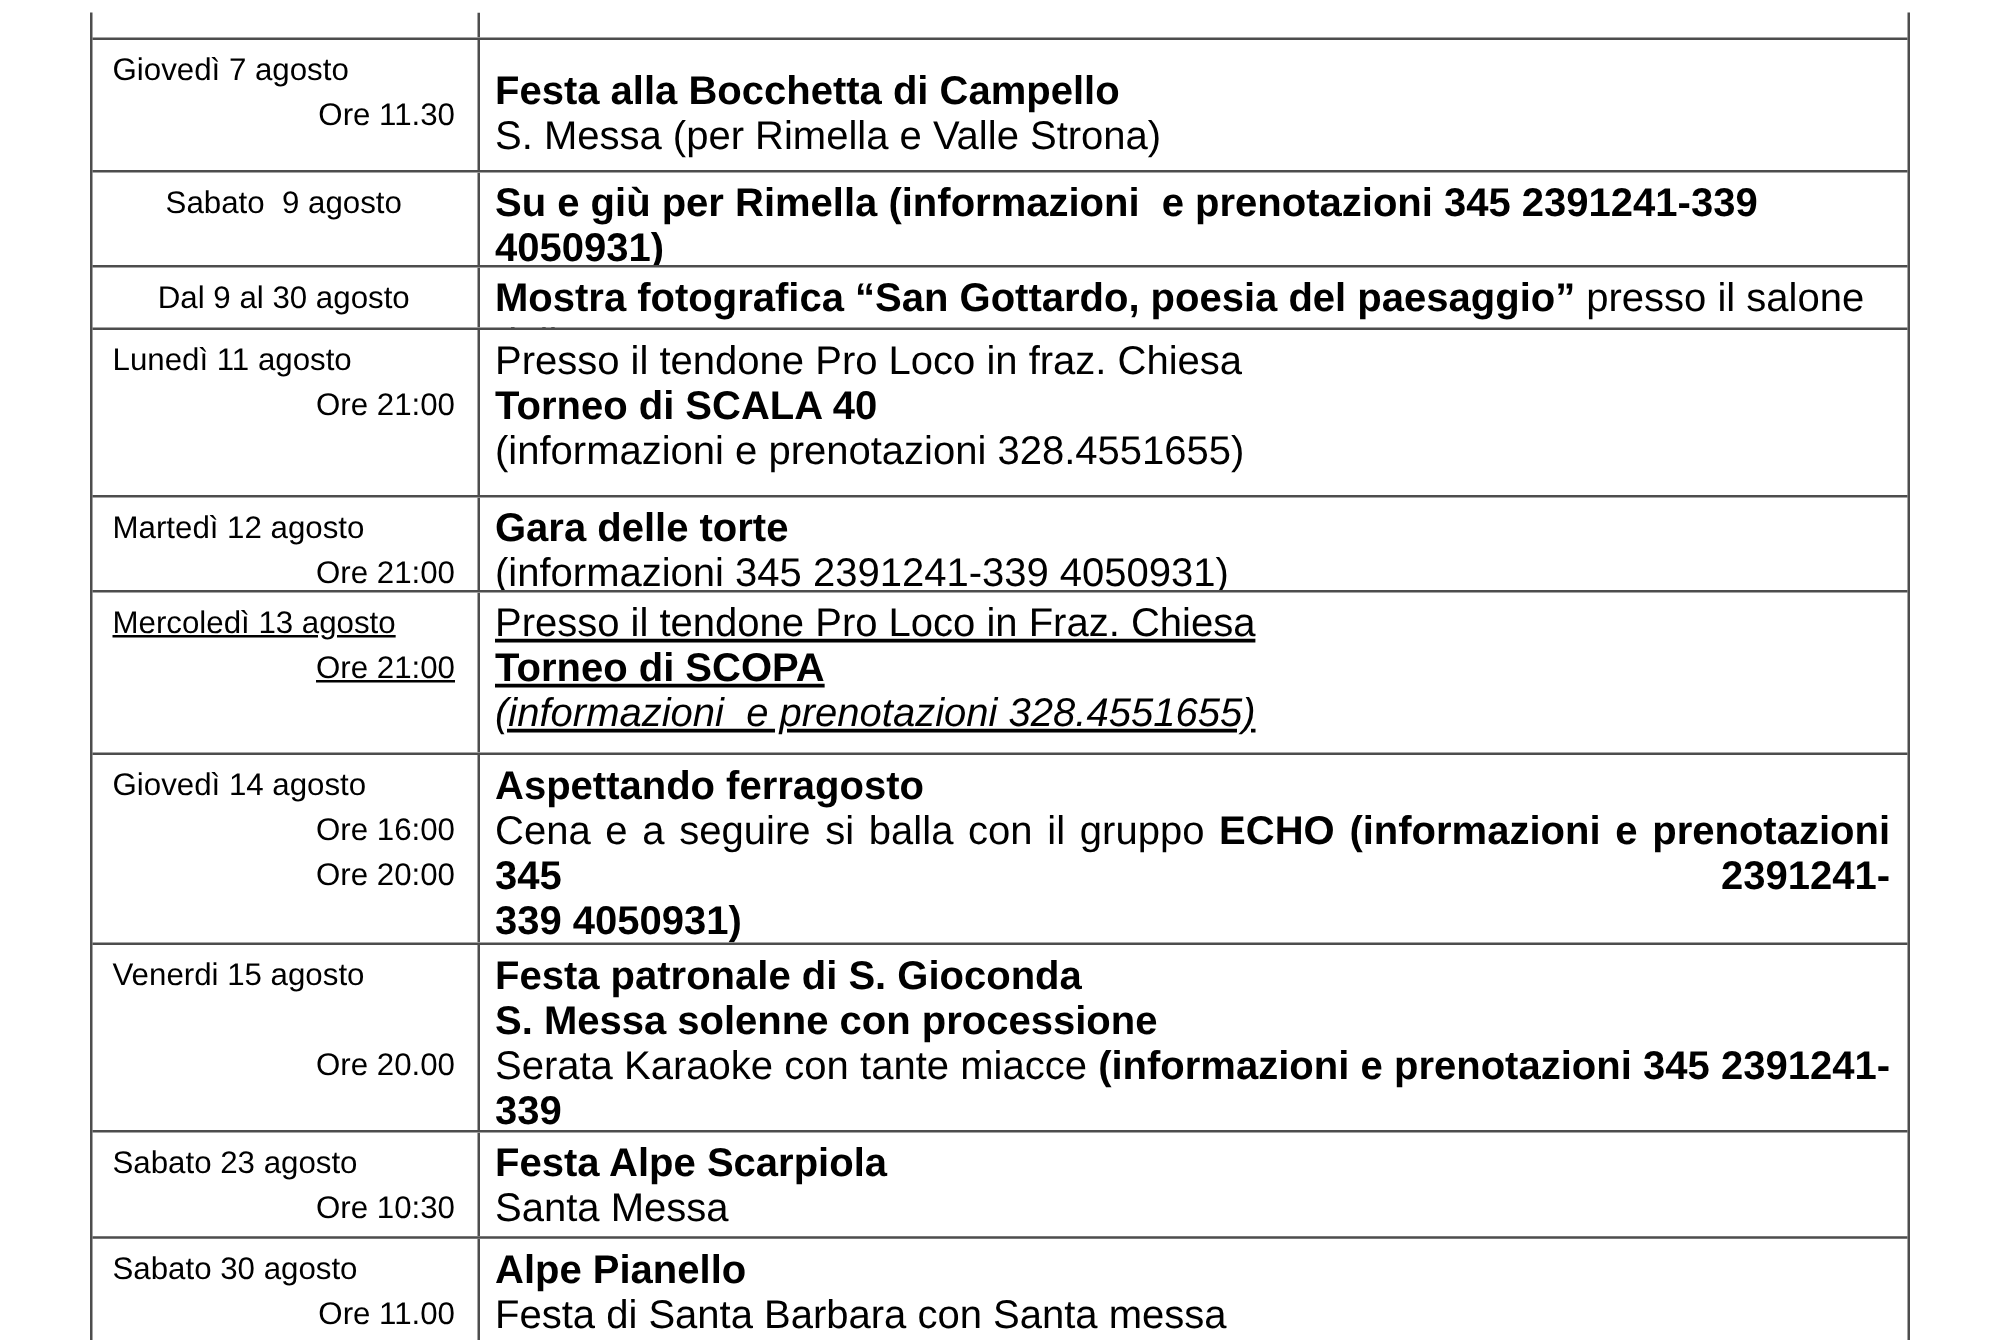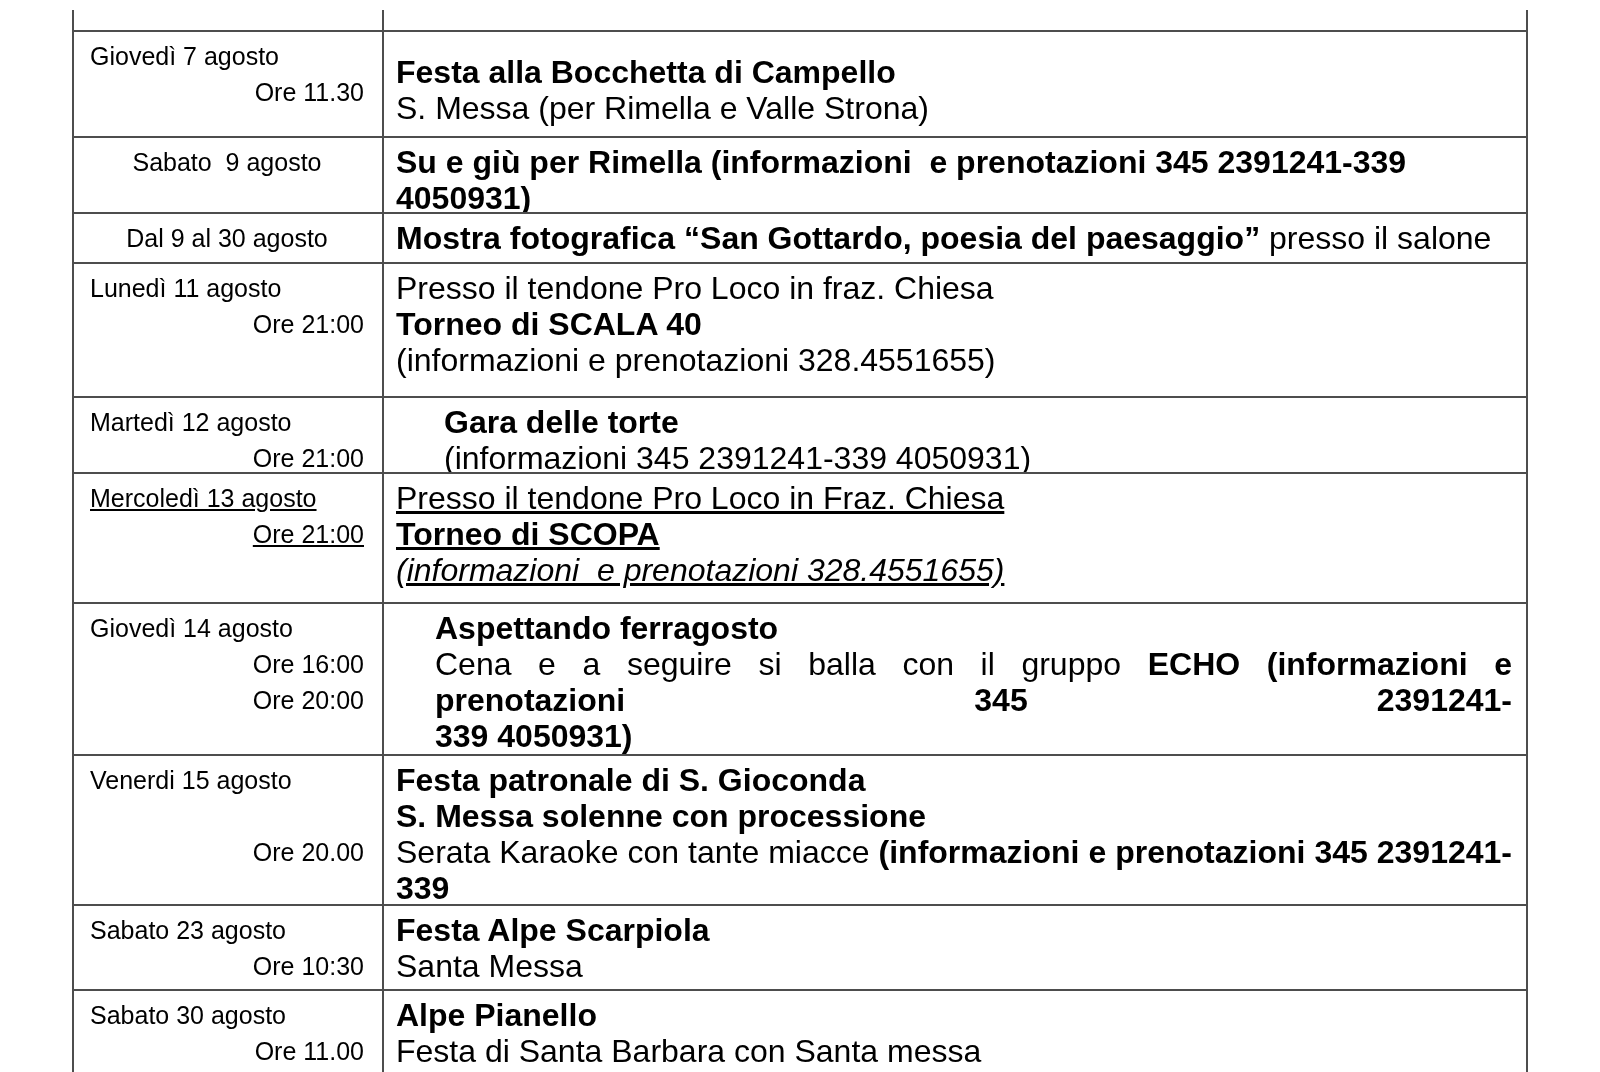--- a/index.html
+++ b/index.html
@@ -91,42 +91,42 @@
     <div class="cell-date">
         <div class="line align-left">Lunedì 11 agosto</div>
         <div class="line align-right">Ore 21:00</div>
       </div>
     <div class="cell-content">
         <div class="line"><span class="seg-regular">Presso il tendone Pro Loco in fraz. Chiesa</span></div>
         <div class="line"><span class="seg-bold">Torneo di SCALA 40</span></div>
         <div class="line"><span class="seg-regular">(informazioni e prenotazioni 328.4551655)</span></div>
       </div>
   </div>
-    <div class="row" style="height: 76px; gap: 48px;">
+    <div class="row" style="height: 76px;">
     <div class="cell-date">
         <div class="line align-left">Martedì 12 agosto</div>
         <div class="line align-right">Ore 21:00</div>
       </div>
     <div class="cell-content">
         <div class="line"><span class="seg-bold">Gara delle torte</span></div>
         <div class="line"><span class="seg-regular">(informazioni 345 2391241-339 4050931)</span></div>
       </div>
   </div>
     <div class="row" style="height: 130px; text-decoration: underline;">
     <div class="cell-date">
         <div class="line align-left">Mercoledì 13 agosto</div>
         <div class="line align-right">Ore 21:00</div>
       </div>
     <div class="cell-content">
         <div class="line"><span class="seg-regular">Presso il tendone Pro Loco in Fraz. Chiesa</span></div>
         <div class="line"><span class="seg-bold">Torneo di SCOPA</span></div>
         <div class="line"><span class="seg-italic">(informazioni  e prenotazioni 328.4551655)</span></div>
       </div>
   </div>
-    <div class="row" style="height: 152px; gap: 39px;">
+    <div class="row" style="height: 152px;">
     <div class="cell-date">
         <div class="line align-left">Giovedì 14 agosto</div>
         <div class="line align-right">Ore 16:00</div>
         <div class="line align-right">Ore 20:00</div>
       </div>
     <div class="cell-content">
         <div class="line"><span class="seg-bold">Aspettando ferragosto</span></div>
         <div class="line justify"><span class="seg-regular">Cena e a seguire si balla con il gruppo </span><span class="seg-bold">ECHO  (informazioni  e prenotazioni 345 2391241-</span></div>
         <div class="line"><span class="seg-bold">339 4050931)</span></div>
       </div>

